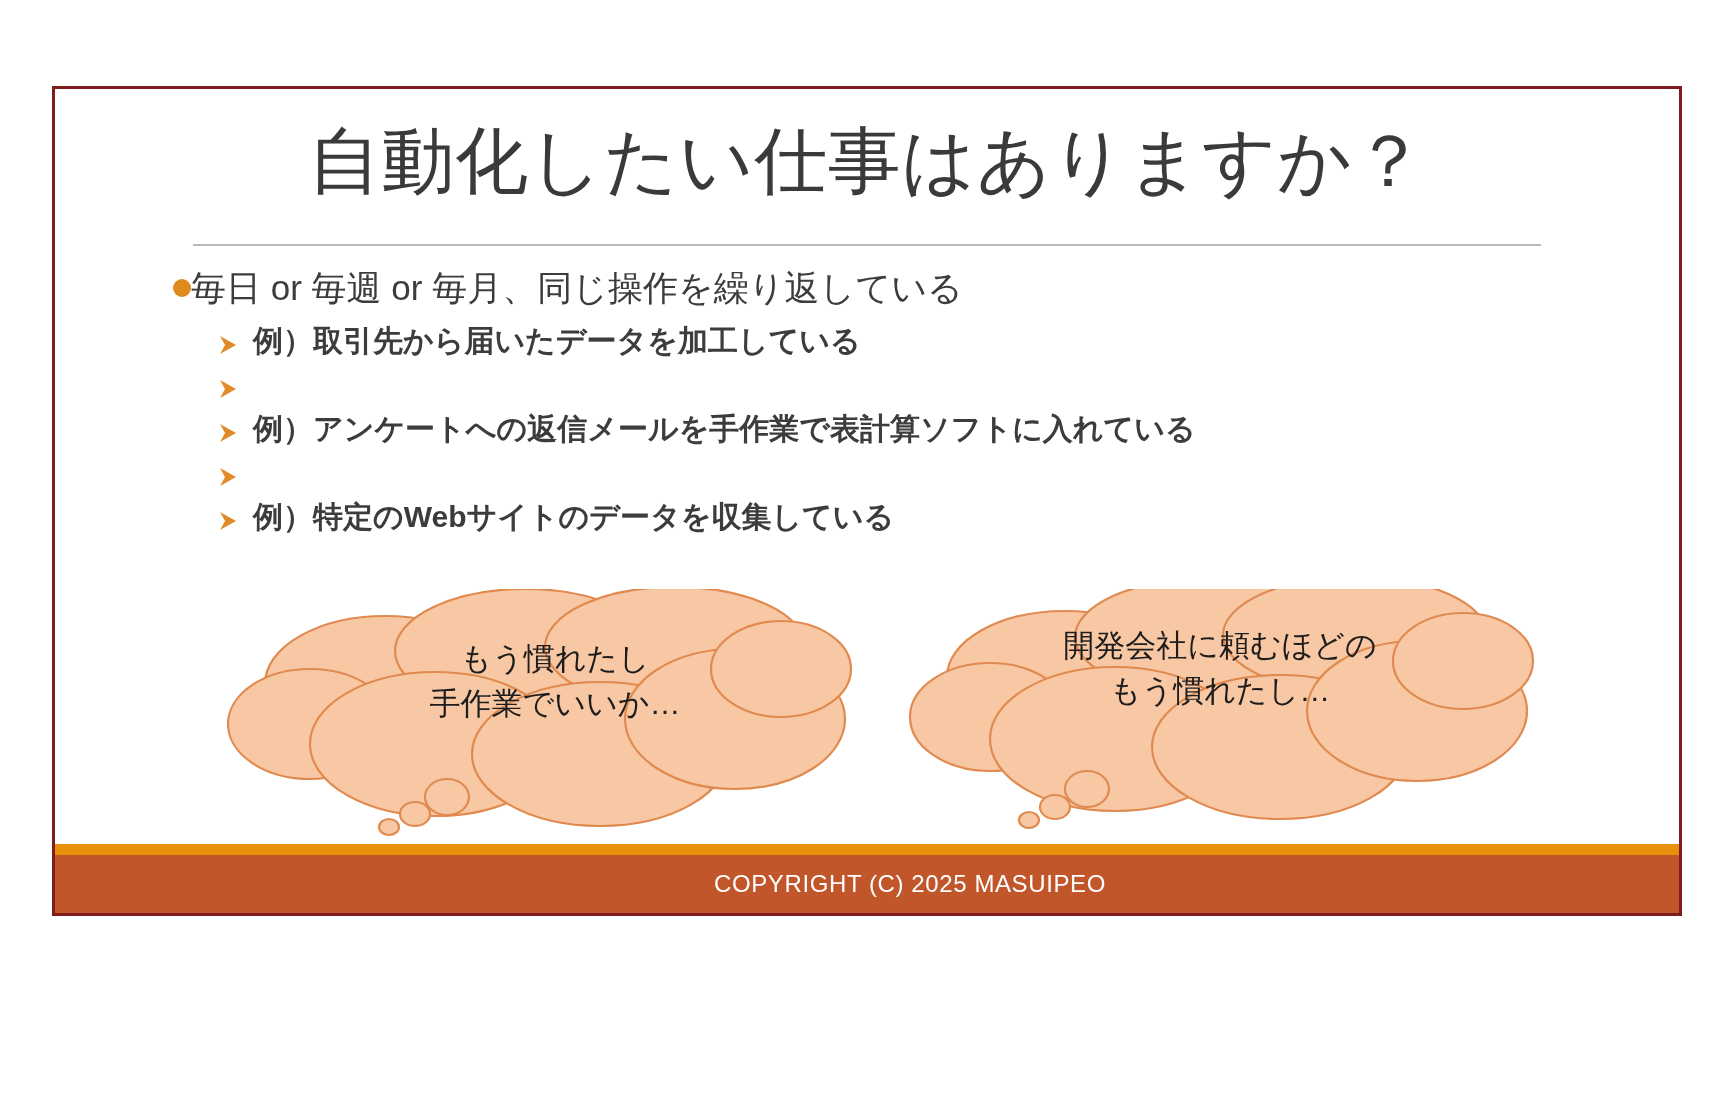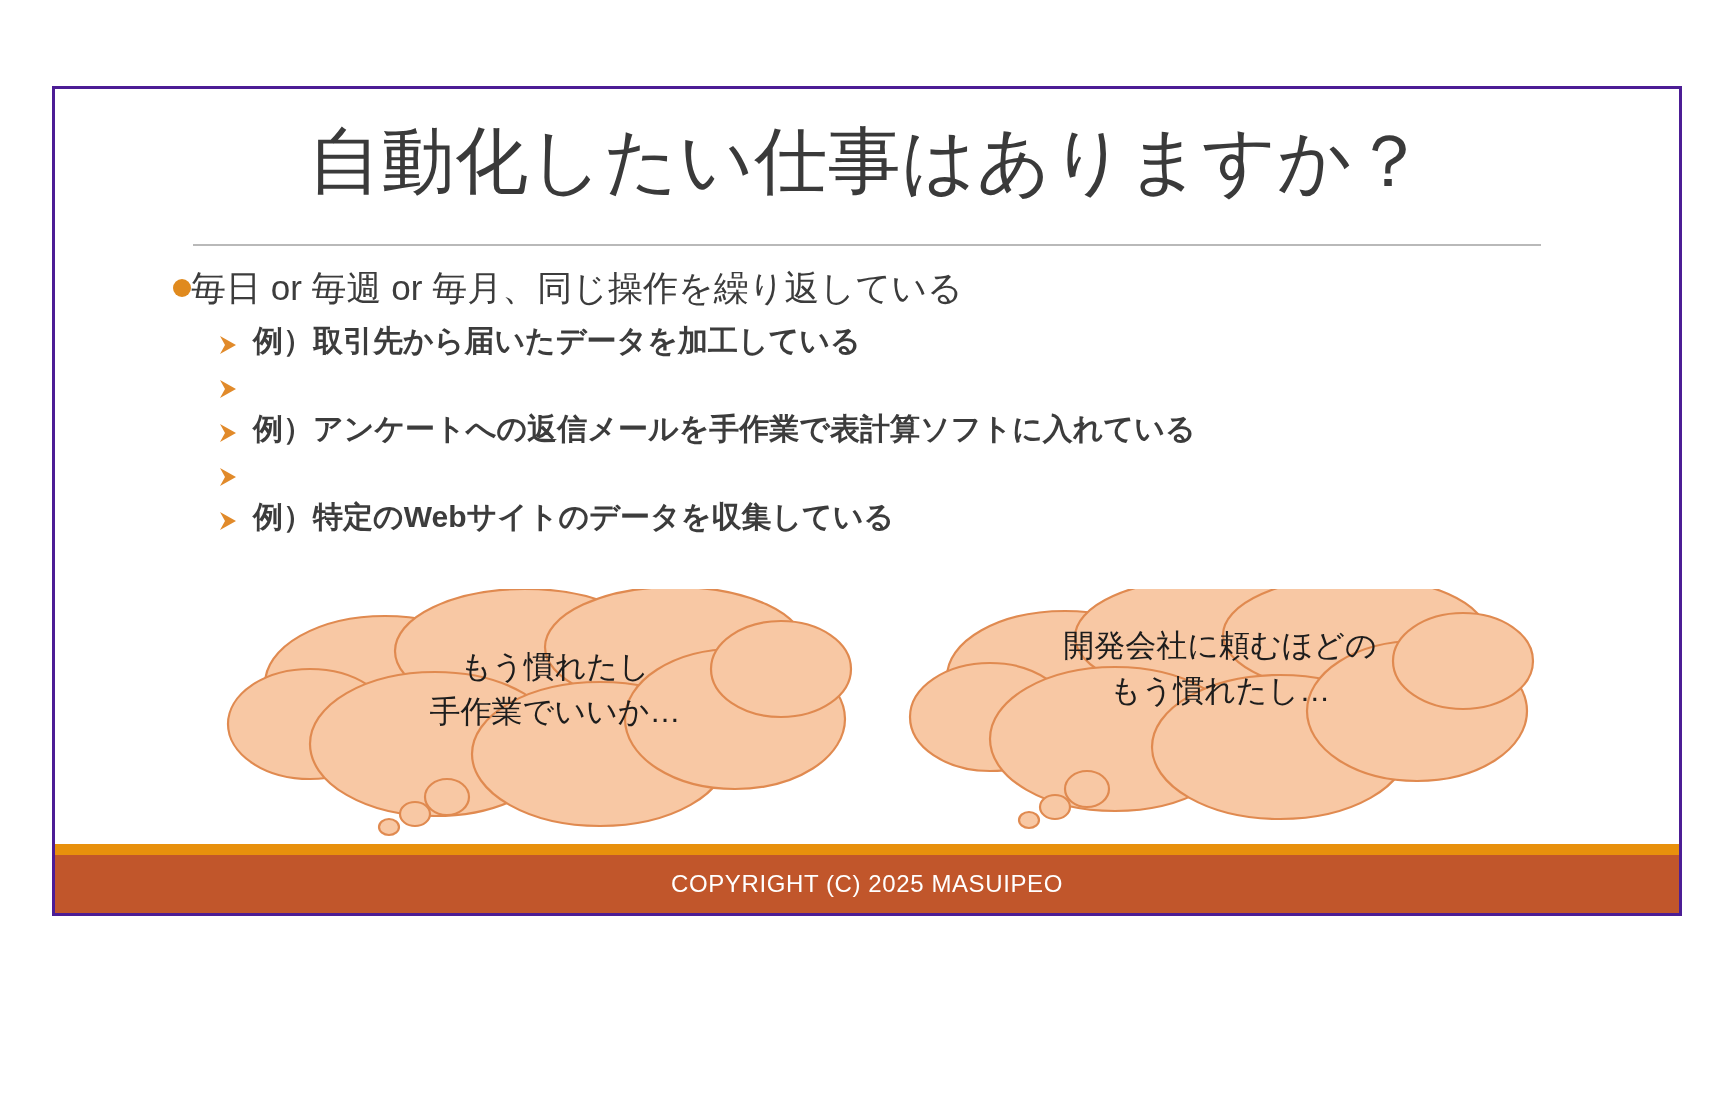--- a/index.html
+++ b/index.html
@@ -16,21 +16,21 @@
   }
 
   
   .slide {
     position: absolute;
     left: 52px;
     top: 86px;
     width: 1630px;
     height: 830px;
     background: #ffffff;
-    border: 3px solid #4c1d95;
+    border: 3px solid #7f1d1d;
     box-sizing: border-box;
     overflow: hidden;
   }
 
   
   .title {
     position: absolute;
     left: 0;
     top: 32px;
     width: 100%;
@@ -100,21 +100,21 @@
     pointer-events: none;
   }
   .bubble-text {
     position: absolute;
     text-align: center;
     font-size: 31px;
     line-height: 1.45;
     color: #1d1d1d;
     white-space: pre-line;
   }
-  .bubble-text.left  { left: 300px; top: 548px; width: 400px; margin-top: 8px; }
+  .bubble-text.left  { left: 300px; top: 548px; width: 400px; }
   .bubble-text.right { left: 945px; top: 535px; width: 440px; }
 
   
   .footer-strip {
     position: absolute;
     left: 0;
     bottom: 58px;
     width: 100%;
     height: 11px;
     background: #e8900c;
@@ -122,20 +122,21 @@
   .footer-bar {
     position: absolute;
     left: 0;
     bottom: 0;
     width: 100%;
     height: 58px;
     background: #c1562b;
     display: flex;
     align-items: center;
     justify-content: center;
+    padding-left: 43px;
   }
   .footer-text {
     color: #ffffff;
     font-size: 24px;
     letter-spacing: 0.6px;
   }
 </style>
 </head>
 <body>
 

